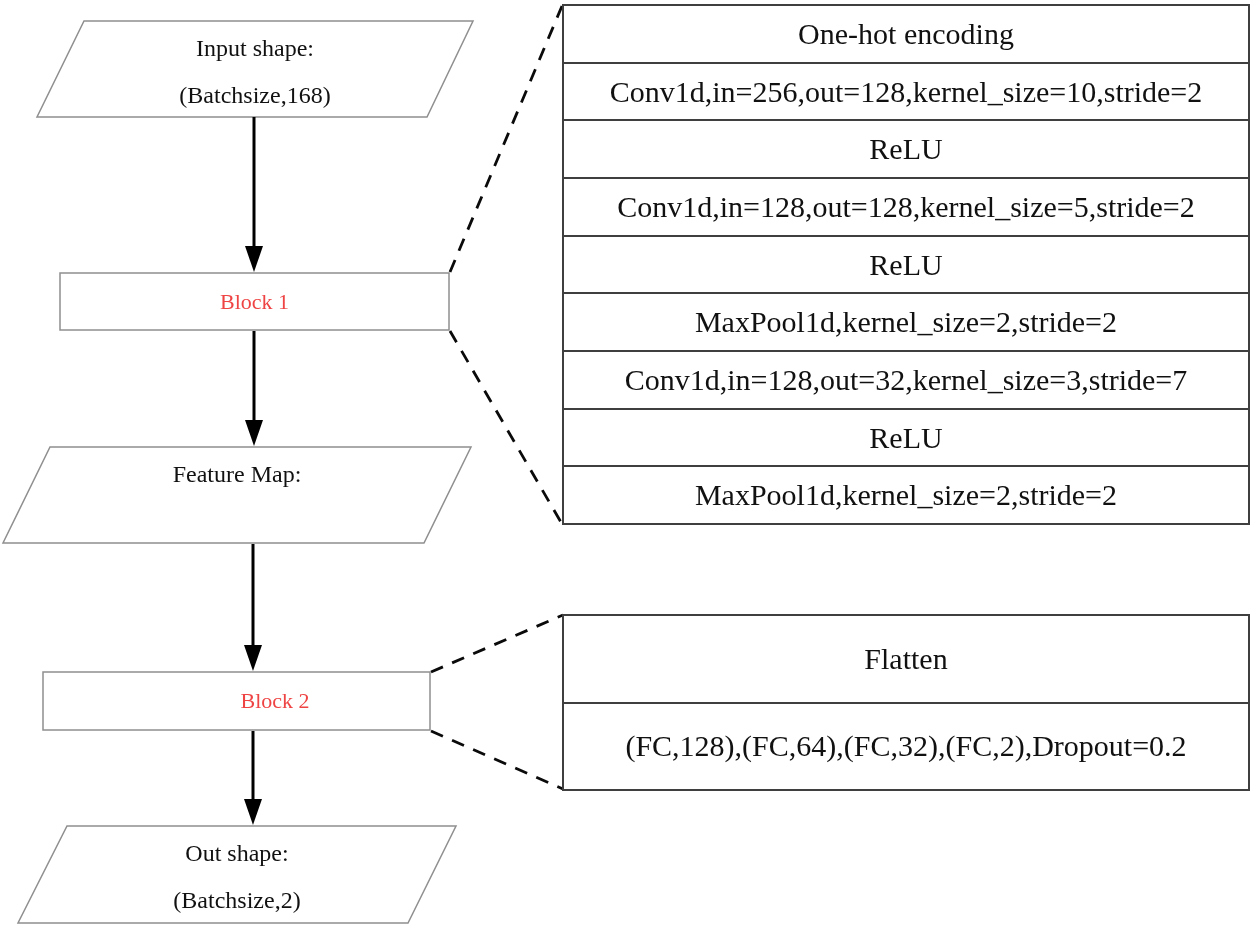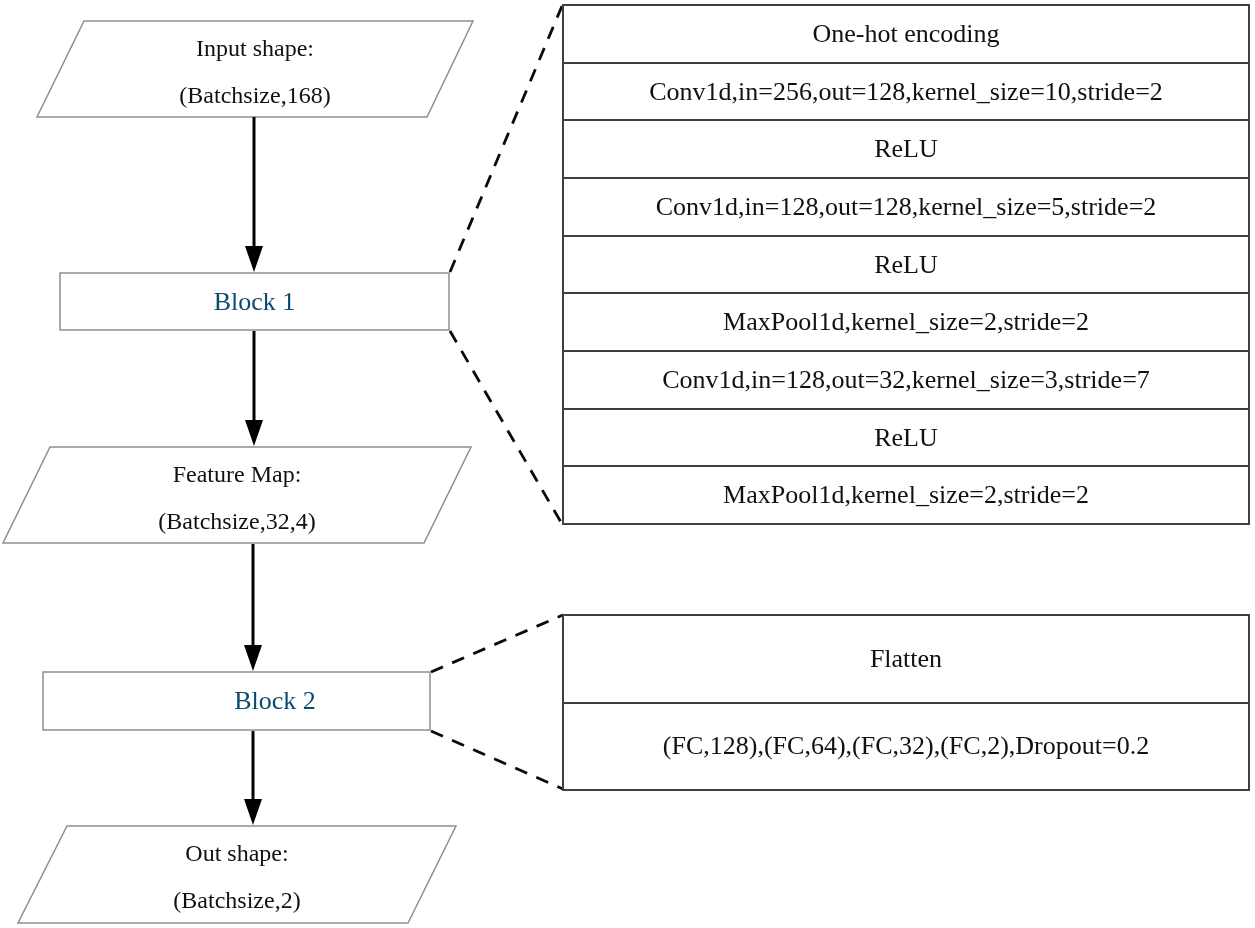--- a/index.html
+++ b/index.html
@@ -23,40 +23,40 @@
     font-size: 24px;
     line-height: 47px;
     white-space: nowrap;
     color: #111111;
   }
   .rect-label {
     position: absolute;
     display: flex;
     align-items: center;
     justify-content: center;
-    font-size: 26px;
+    font-size: 22px;
     white-space: nowrap;
-    color: #0c4a6e;
+    color: #ef4444;
     border-radius: 18px;
   }
   .layer-table {
     position: absolute;
     display: flex;
     flex-direction: column;
     border: 2px solid #3f3f3f;
     background: #ffffff;
     box-sizing: border-box;
   }
   .trow {
     flex: 1;
     display: flex;
     align-items: center;
     justify-content: center;
     border-bottom: 2px solid #3f3f3f;
-    font-size: 26px;
+    font-size: 30px;
     white-space: nowrap;
     overflow: hidden;
   }
   .trow:last-child { border-bottom: none; }
 </style>
 </head>
 <body>
 
 <div class="stage">
 
@@ -88,21 +88,20 @@
 
   <div class="node-label" style="left:105px; top:25px; width:300px;">
     <div>Input shape:</div>
     <div>(Batchsize,168)</div>
   </div>
 
   <div class="rect-label" style="left:60px; top:273px; width:389px; height:57px;">Block 1</div>
 
   <div class="node-label" style="left:87px; top:451px; width:300px;">
     <div>Feature Map:</div>
-    <div>(Batchsize,32,4)</div>
   </div>
 
   <div class="rect-label" style="left:43px; top:672px; width:464px; height:58px;">Block 2</div>
 
   <div class="node-label" style="left:87px; top:830px; width:300px;">
     <div>Out shape:</div>
     <div>(Batchsize,2)</div>
   </div>
 
   <div class="layer-table" style="left:562px; top:4px; width:688px; height:521px;">

